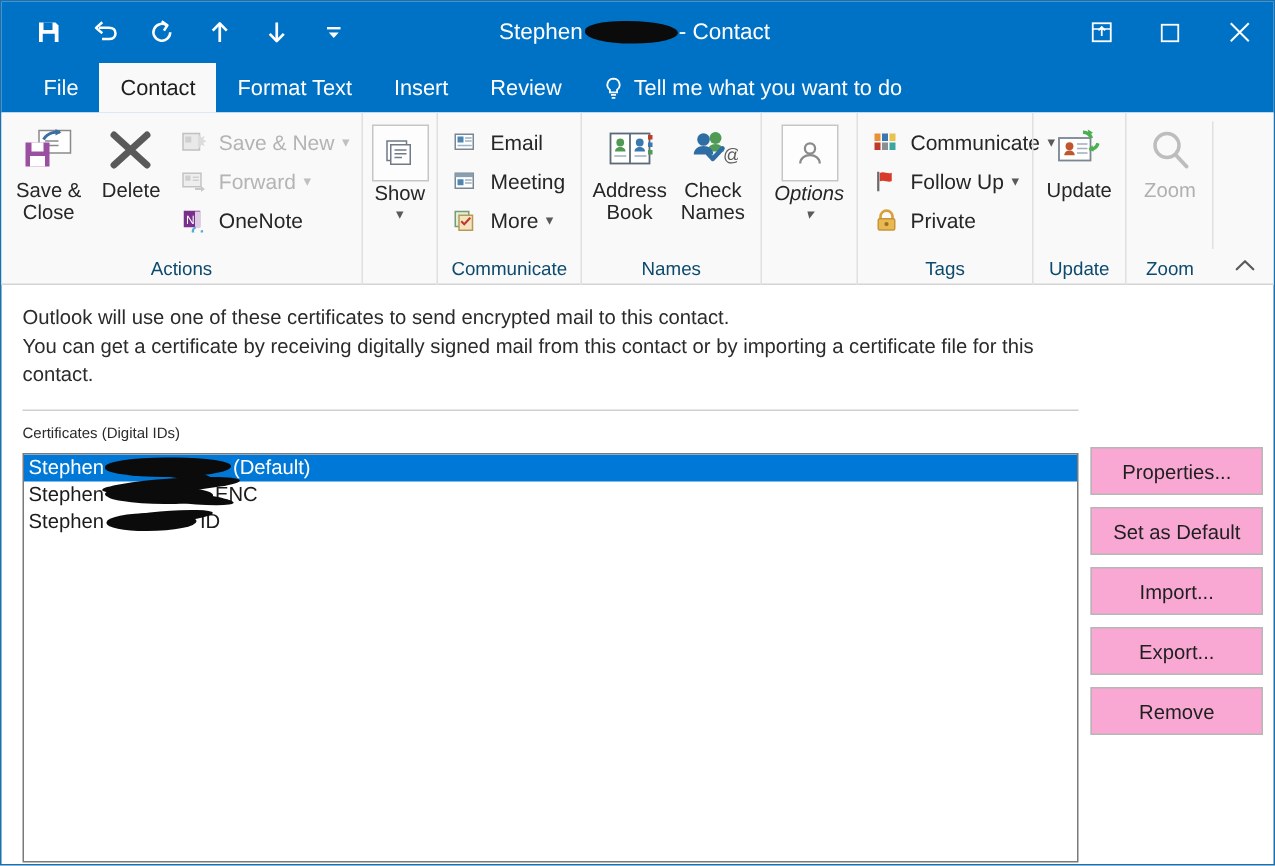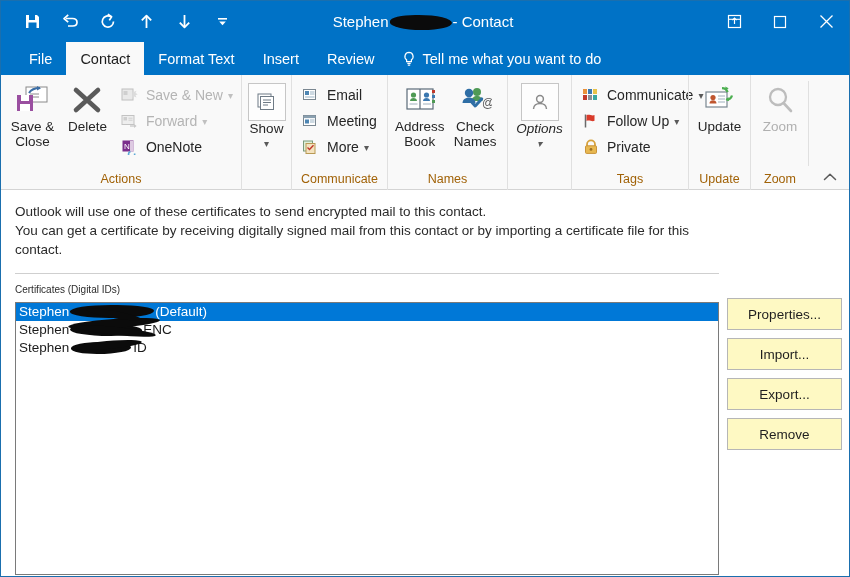--- a/index.html
+++ b/index.html
@@ -109,21 +109,21 @@
   .group + .group { border-left: 1px solid #e0e0e0; }
   .group-body {
     flex: 1;
     display: flex;
     align-items: flex-start;
     padding: 5px 4px 0 4px;
   }
   .group-label {
     height: 20px;
     font-size: 12.5px;
-    color: #a16207;
+    color: #0c4a6e;
     text-align: center;
     line-height: 18px;
   }
 
   .bigbtn {
     width: 62px;
     display: flex; flex-direction: column;
     align-items: center;
     padding-top: 3px;
     font-size: 13.5px; color: #262626;
@@ -222,21 +222,21 @@
 
   
   .sidebtns {
     position: absolute;
     left: 726px; top: 297px;
     width: 115px;
   }
   .btn {
     width: 115px; height: 32px;
     border: 1px solid #b6b6b6;
-    background: #fef9c3;
+    background: #f9a8d4;
     font-size: 13.5px;
     color: #1f1f1f;
     display: flex; align-items: center; justify-content: center;
     margin-bottom: 8px;
     box-sizing: border-box;
     font-family: "Liberation Sans", sans-serif;
   }
 </style>
 </head>
 <body>
@@ -613,18 +613,19 @@
 
       <div class="scribble" style="left:52px; top:16px; width:92px; height:9px; transform:rotate(-4deg); border-radius:50%;"></div>
       <div class="scribble" style="left:60px; top:24px; width:80px; height:8px; transform:rotate(6deg); border-radius:50%;"></div>
       <div class="scribble" style="left:70px; top:8px; width:56px; height:7px; transform:rotate(10deg); border-radius:50%;"></div>
       <div class="scribble" style="left:56px; top:38px; width:70px; height:8px; transform:rotate(-5deg); border-radius:50%;"></div>
     </div>
   </div>
 
   <div class="sidebtns">
     <div class="btn">Properties...</div>
+    <div class="btn">Set as Default</div>
     <div class="btn">Import...</div>
     <div class="btn">Export...</div>
     <div class="btn">Remove</div>
   </div>
 
 </div>
 
 </body></html>

